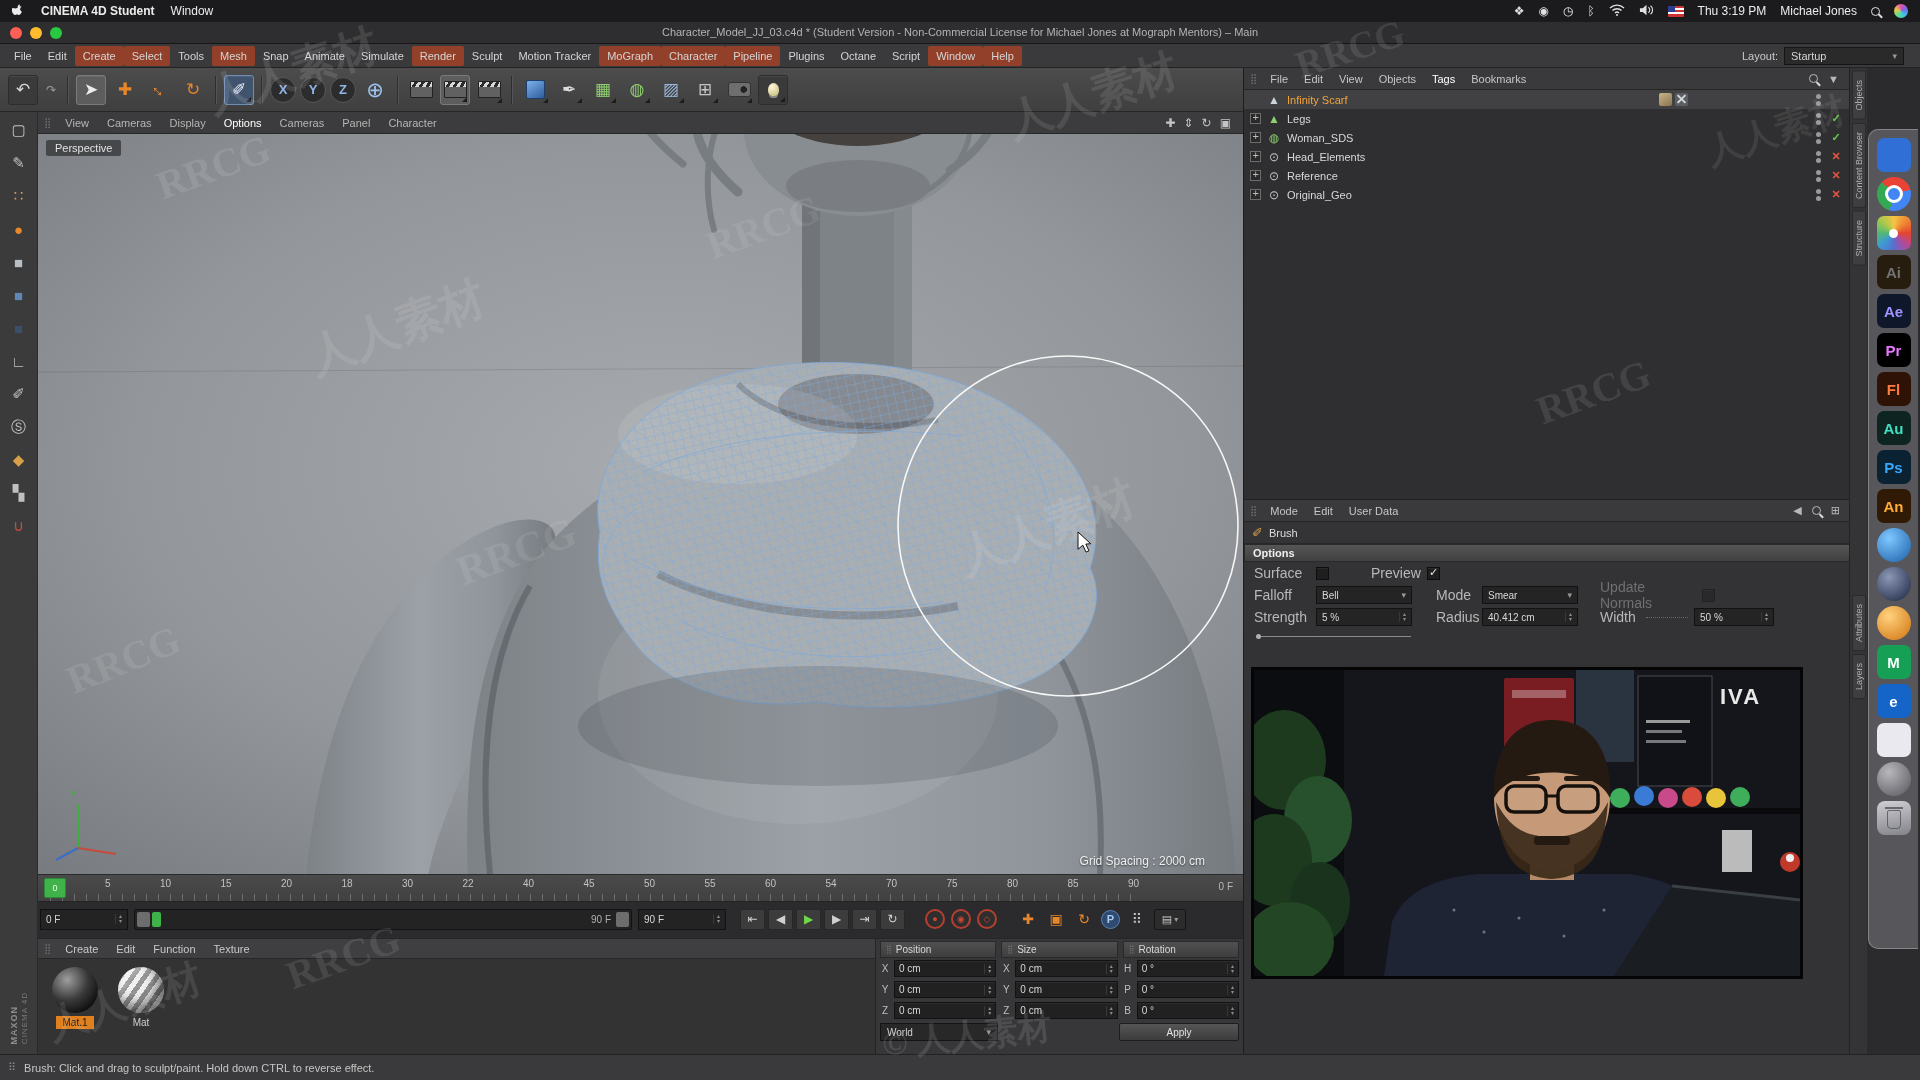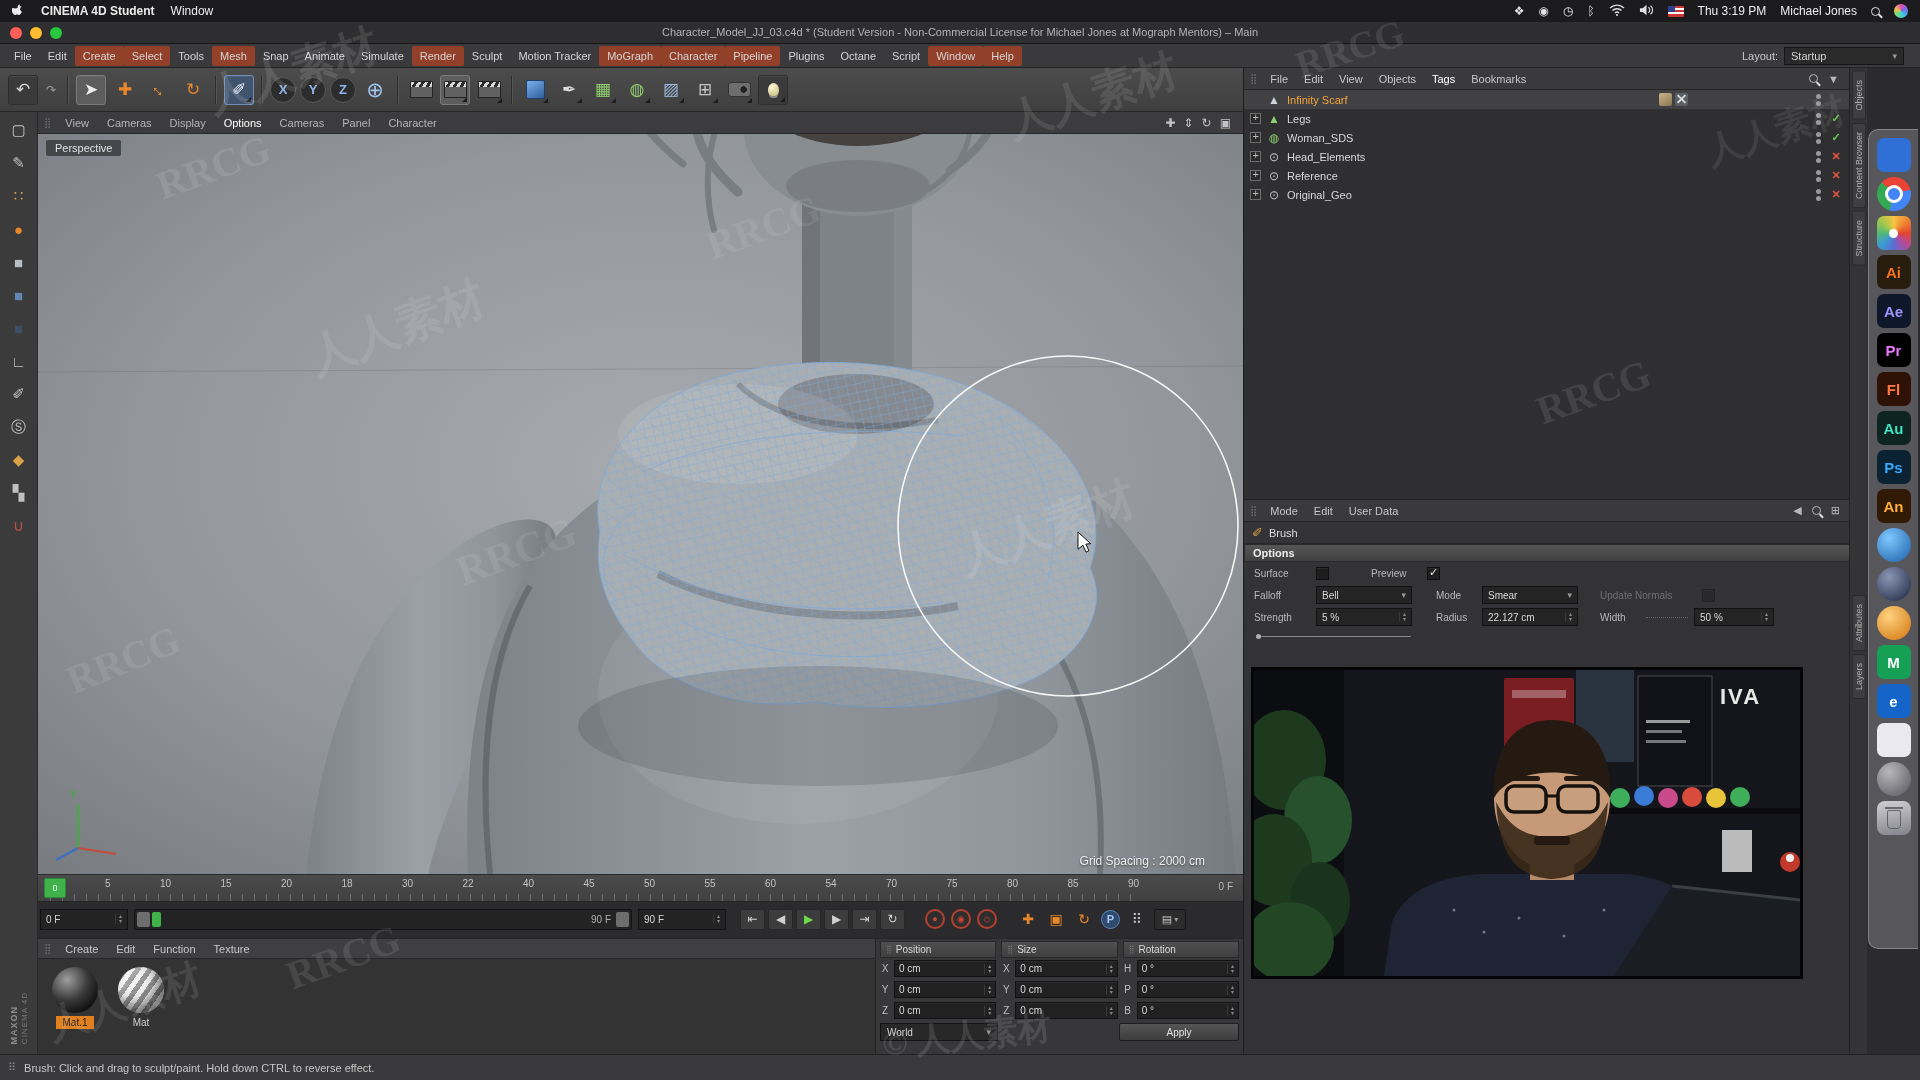--- a/index.html
+++ b/index.html
@@ -156,21 +156,21 @@
   .om-tags .tag2{background:#5a5f66;position:relative;overflow:hidden}
   .om-tags .tag2::before,.om-tags .tag2::after{content:"";position:absolute;left:1px;right:1px;top:5px;height:2px;background:#d8d8d8}
   .om-tags .tag2::before{transform:rotate(45deg)}
   .om-tags .tag2::after{transform:rotate(-45deg)}
 
   #attrblock{position:absolute;left:0;top:432px;width:606px;bottom:0;background:#333336}
   .attr-tool{height:22px;display:flex;align-items:center;gap:6px;padding:0 8px;background:#343436;border-bottom:1px solid #272727;color:#dcdcdc}
   .attr-tool .ticon{color:#d8a048;font-size:13px}
   .attr-section{height:18px;background:linear-gradient(#565656,#404040);border:1px solid #2a2a2a;display:flex;align-items:center;padding:0 8px;color:#efefef;font-weight:bold;font-size:11px}
   .arow{display:flex;align-items:center;height:22px;padding:0 10px;gap:6px}
-  .alabel{color:#b8b8b8;font-size:10px}
+  .alabel{color:#b8b8b8;font-size:14px}
   .alabel.disabled{color:#707070}
   .cb{width:13px;height:13px;background:#1e1e1e;border:1px solid #0e0e0e;box-shadow:inset 0 1px 0 rgba(255,255,255,.06);flex:none}
   .cb.checked{position:relative}
   .cb.checked::after{content:"✓";position:absolute;left:1px;top:-2px;color:#e8e8e8;font-size:11px}
   .cb.disabled{opacity:.45}
   .dd-field{height:18px;background:#242424;border:1px solid #121212;display:flex;align-items:center;padding:0 5px;color:#d8d8d8;font-size:10px}
   .num-field{height:18px;background:#242424;border:1px solid #121212;display:flex;align-items:center;padding:0 5px;color:#d8d8d8;font-size:10px}
   .dotlead{width:42px;border-bottom:1px dotted #6a6a6a;height:1px}
   .fall-strip{height:16px;display:flex;align-items:center;padding:0 12px;gap:0}
   .fdot{width:5px;height:5px;border-radius:50%;background:#b0b0b0}
@@ -858,21 +858,21 @@
     </div>
     <div class="arow">
       <span class="alabel" style="width:56px">Strength</span>
       <span class="num-field" style="width:96px">
           <span>5 %</span>
           <span class="stp"></span>
         </span>
       <span style="width:12px"></span>
       <span class="alabel" style="width:40px">Radius</span>
       <span class="num-field" style="width:96px">
-          <span>22.127 cm</span>
+          <span>40.412 cm</span>
           <span class="stp"></span>
         </span>
       <span style="width:10px"></span>
       <span class="alabel" style="width:40px">Width</span>
       <span class="dotlead"></span>
       <span class="num-field" style="width:80px">
           <span>50 %</span>
           <span class="stp"></span>
         </span>
     </div>
@@ -960,21 +960,21 @@
     </div>
 
     <div class="dock-item d-chrome">
       <span class="dlabel"></span>
     </div>
 
     <div class="dock-item d-photos">
       <span class="dlabel"></span>
     </div>
 
-    <div class="dock-item d-tile" style="background: rgb(38, 29, 14); color: #f97316;">
+    <div class="dock-item d-tile" style="background: rgb(38, 29, 14); color: #737373;">
       <span class="dlabel">Ai</span>
     </div>
 
     <div class="dock-item d-tile" style="background: #0f172a; color: rgb(159, 147, 255);">
       <span class="dlabel">Ae</span>
     </div>
 
     <div class="dock-item d-tile" style="background: #000000; color: rgb(234, 119, 255);">
       <span class="dlabel">Pr</span>
     </div>

